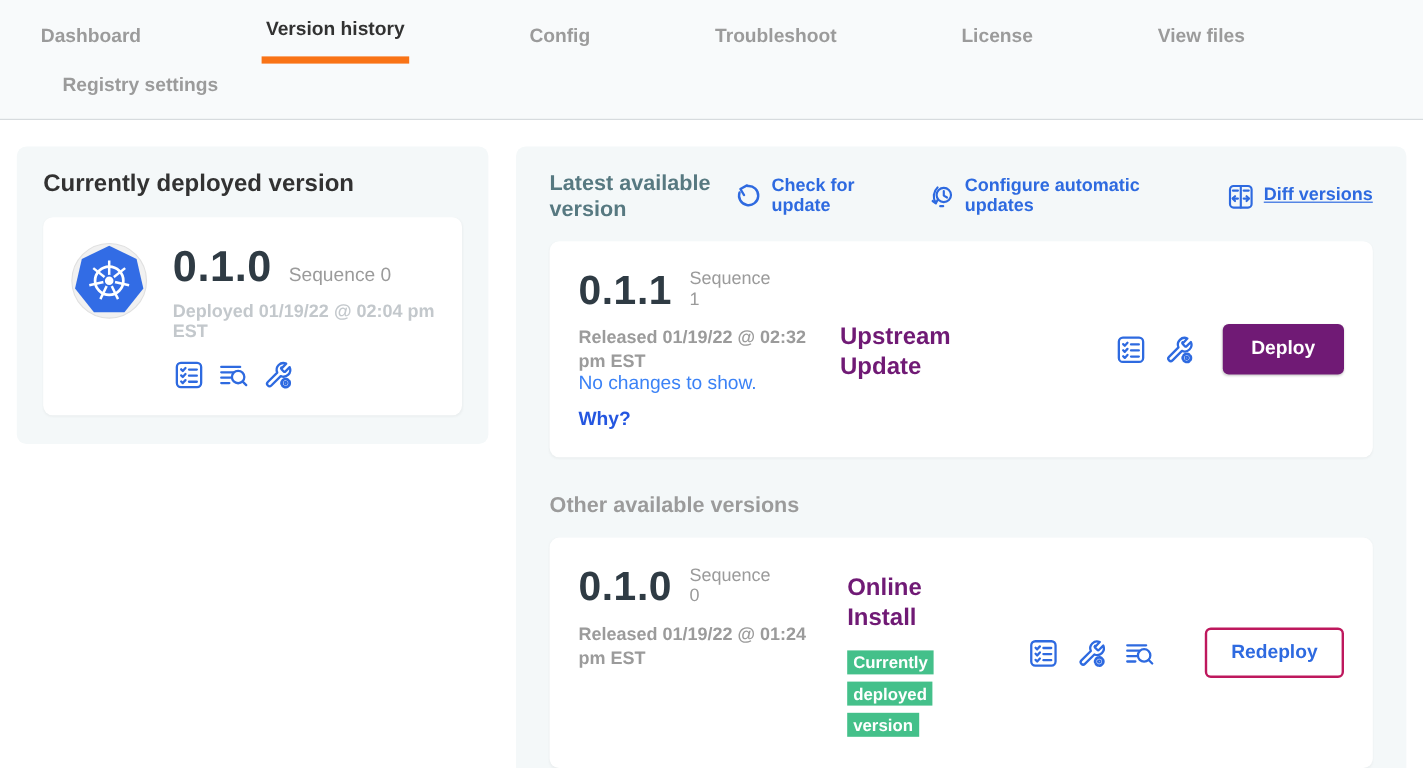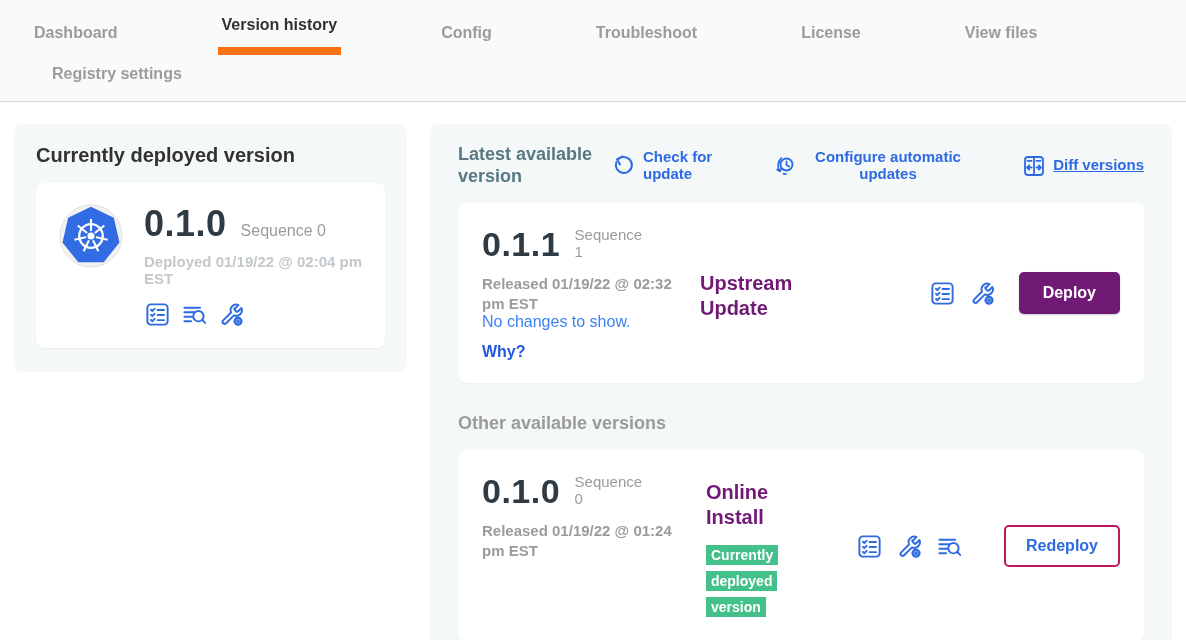--- a/index.html
+++ b/index.html
@@ -2,21 +2,21 @@
 <html><head>
 <meta charset="utf-8">
 <style>
   * { margin:0; padding:0; box-sizing:border-box; }
   html,body { width:1186px; height:640px; background:#fff; font-family:"Liberation Sans", sans-serif; color:#323232; overflow:hidden; }
 
   
   .nav { background:#f8fafb; border-bottom:1px solid #d7dbde; padding:0 0 0 30px; }
   .nav-row1 { display:flex; align-items:flex-end; gap:96px; padding-top:16px; }
   .tab { font-size:16px; font-weight:700; color:#9b9b9b; padding:0 4px 13px 4px; cursor:pointer; white-space:nowrap; }
-  .tab.active { color:#323232; border-bottom:8px solid #f97316; }
+  .tab.active { color:#323232; border-bottom:6px solid #f97316; }
   .nav-row2 { padding:10px 0 18px 18px; }
 
   
   .main { display:flex; align-items:flex-start; gap:23px; padding:22px 14px; }
   .panel { background:#f4f8f9; border-radius:8px; }
   .panel-left { width:483px; padding:20px 22px 24px 22px; }
   .panel-right { flex:1; padding:20px 28px 24px 28px; }
 
   .panel-left h2 { font-size:20px; font-weight:700; color:#323232; }
   .card { background:#fff; border-radius:8px; box-shadow:0 1px 2px rgba(0,0,0,.04); }
@@ -33,21 +33,21 @@
   .ic svg { width:100%; height:100%; }
 
   
   .avail-head { display:flex; align-items:center; }
   .avail-title { width:140px; font-size:18px; font-weight:700; color:#577981; line-height:1.2; }
   .head-links { display:flex; flex:1; align-items:center; margin-left:14px; }
   .hlink { display:flex; align-items:center; gap:7px; color:#2e6ae0; font-weight:700; font-size:15px; line-height:1.12; cursor:pointer; }
   .hlink svg { width:24px; height:24px; flex:0 0 24px; }
   .hlink .t1 { width:88px; }
   .hlink .t2 { width:168px; }
-  .hl2 { margin-left:42px;text-align:center; }
+  .hl2 { margin-left:42px; }
   .hl3 { margin-left:auto;text-decoration:underline; }
 
   
   .vcard { margin-top:16px; padding:22px 24px; display:flex; align-items:flex-start; }
   .vcol1 { width:208px; }
   .ver-med { font-size:34px; font-weight:800; letter-spacing:.5px; color:#2f3b44; }
   .seq-wrap { display:inline-block; width:72px; font-size:15px; color:#9b9b9b; line-height:1.15; vertical-align:top; margin-left:10px; margin-top:1px; }
   .released { font-size:15px; font-weight:700; color:#9b9b9b; line-height:1.3; margin-top:10px; }
   .nochanges { font-size:16px; color:#3b82f6; }
   .whylink { display:inline-block; font-size:16px; font-weight:700; color:#2456e0; margin-top:12px; cursor:pointer; }

